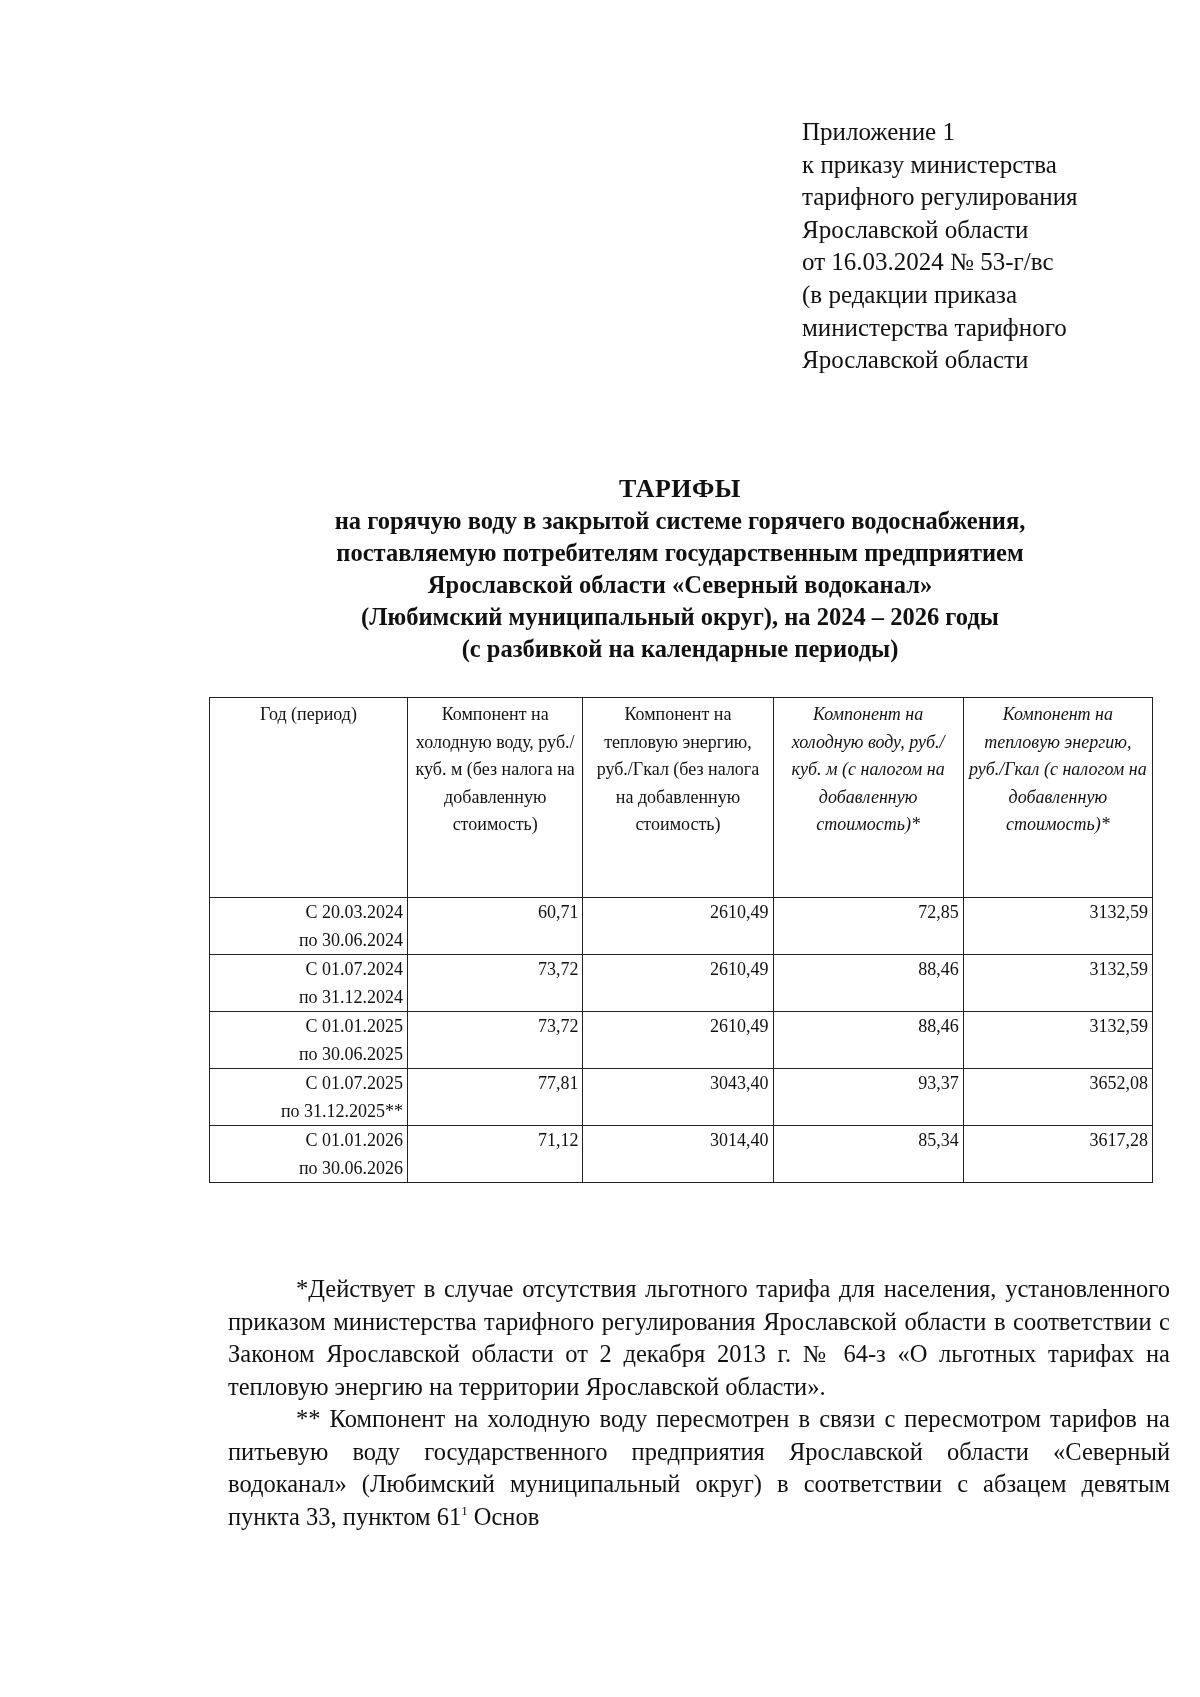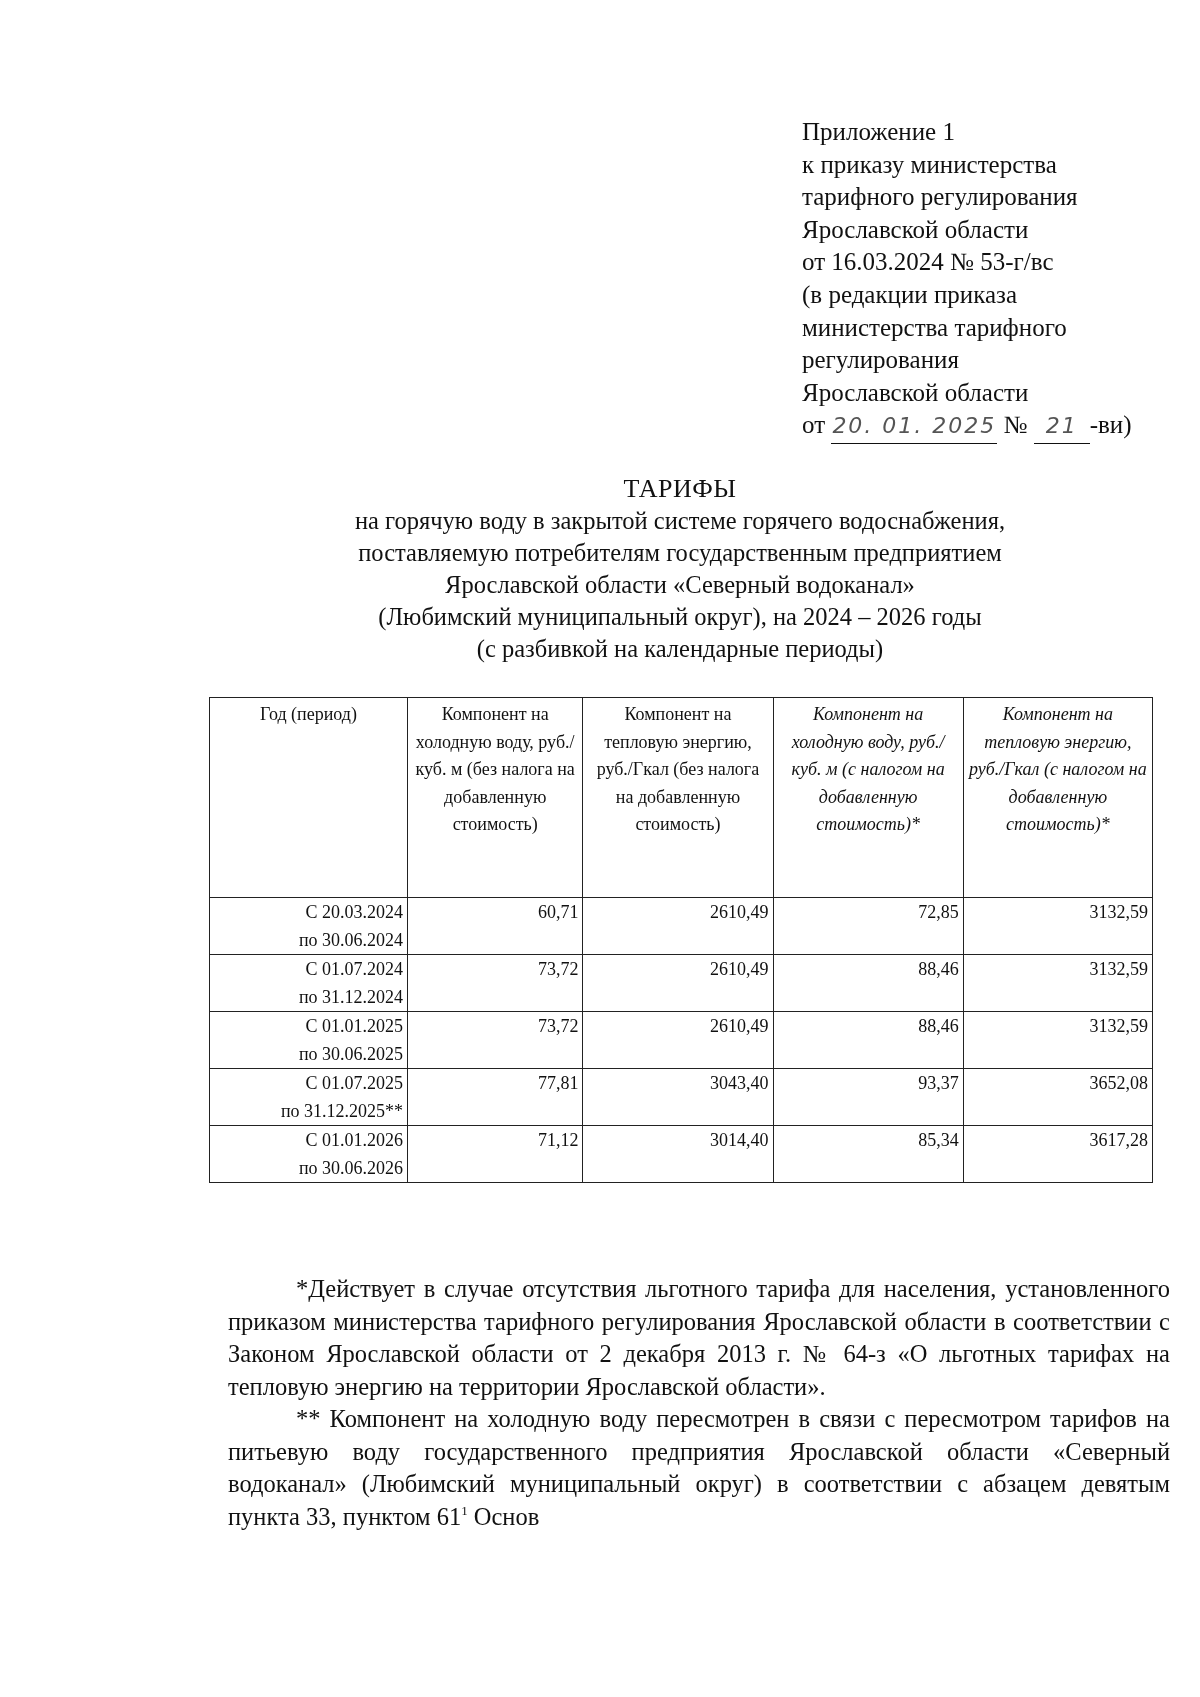--- a/index.html
+++ b/index.html
@@ -17,21 +17,21 @@
     .handwritten {
       font-family: "DejaVu Sans", sans-serif; font-style: italic;
       font-weight: 300; color: #555; font-size: 22px;
       display: inline-block; border-bottom: 1px solid #111;
       text-align: center; letter-spacing: 2px;
     }
     .hw-date { width: 166px; }
     .hw-num { width: 56px; }
     .title-block {
       position: absolute; left: 200px; width: 960px; top: 473px;
-      text-align: center; font-weight: normal;
+      text-align: center; font-weight: bold;
       font-size: 24.5px; line-height: 32px;
     }
     .title-block .main { font-size: 26px; letter-spacing: 0.5px; }
     .title-block .line { display: block; }
     table.tariffs {
       position: absolute; left: 209px; top: 697px;
       width: 944px; border-collapse: collapse;
       font-size: 18px; line-height: 27.5px;
     }
     table.tariffs th, table.tariffs td {
@@ -55,28 +55,21 @@
 <body>
 
 <div class="approval">
   <span class="line">Приложение 1</span>
   <span class="line">к приказу министерства</span>
   <span class="line">тарифного регулирования</span>
   <span class="line">Ярославской области</span>
   <span class="line">от 16.03.2024 № 53-г/вс</span>
   <span class="line">(в редакции приказа</span>
   <span class="line">министерства тарифного</span>
-  <span class="line">регулирования</span>
   <span class="line">Ярославской области</span>
-  <span class="line">
-    <span>от</span>
-    <span class="handwritten hw-date">20. 01. 2025</span>
-    <span>№</span>
-    <span class="handwritten hw-num">21</span><span>-ви)</span>
-  </span>
 </div>
 
 <div class="title-block">
   <span class="line main">ТАРИФЫ</span>
   <span class="line">на горячую воду в закрытой системе горячего водоснабжения,</span>
   <span class="line">поставляемую потребителям государственным предприятием</span>
   <span class="line">Ярославской области «Северный водоканал»</span>
   <span class="line">(Любимский муниципальный округ), на 2024 – 2026 годы</span>
   <span class="line">(с разбивкой на календарные периоды)</span>
 </div>

